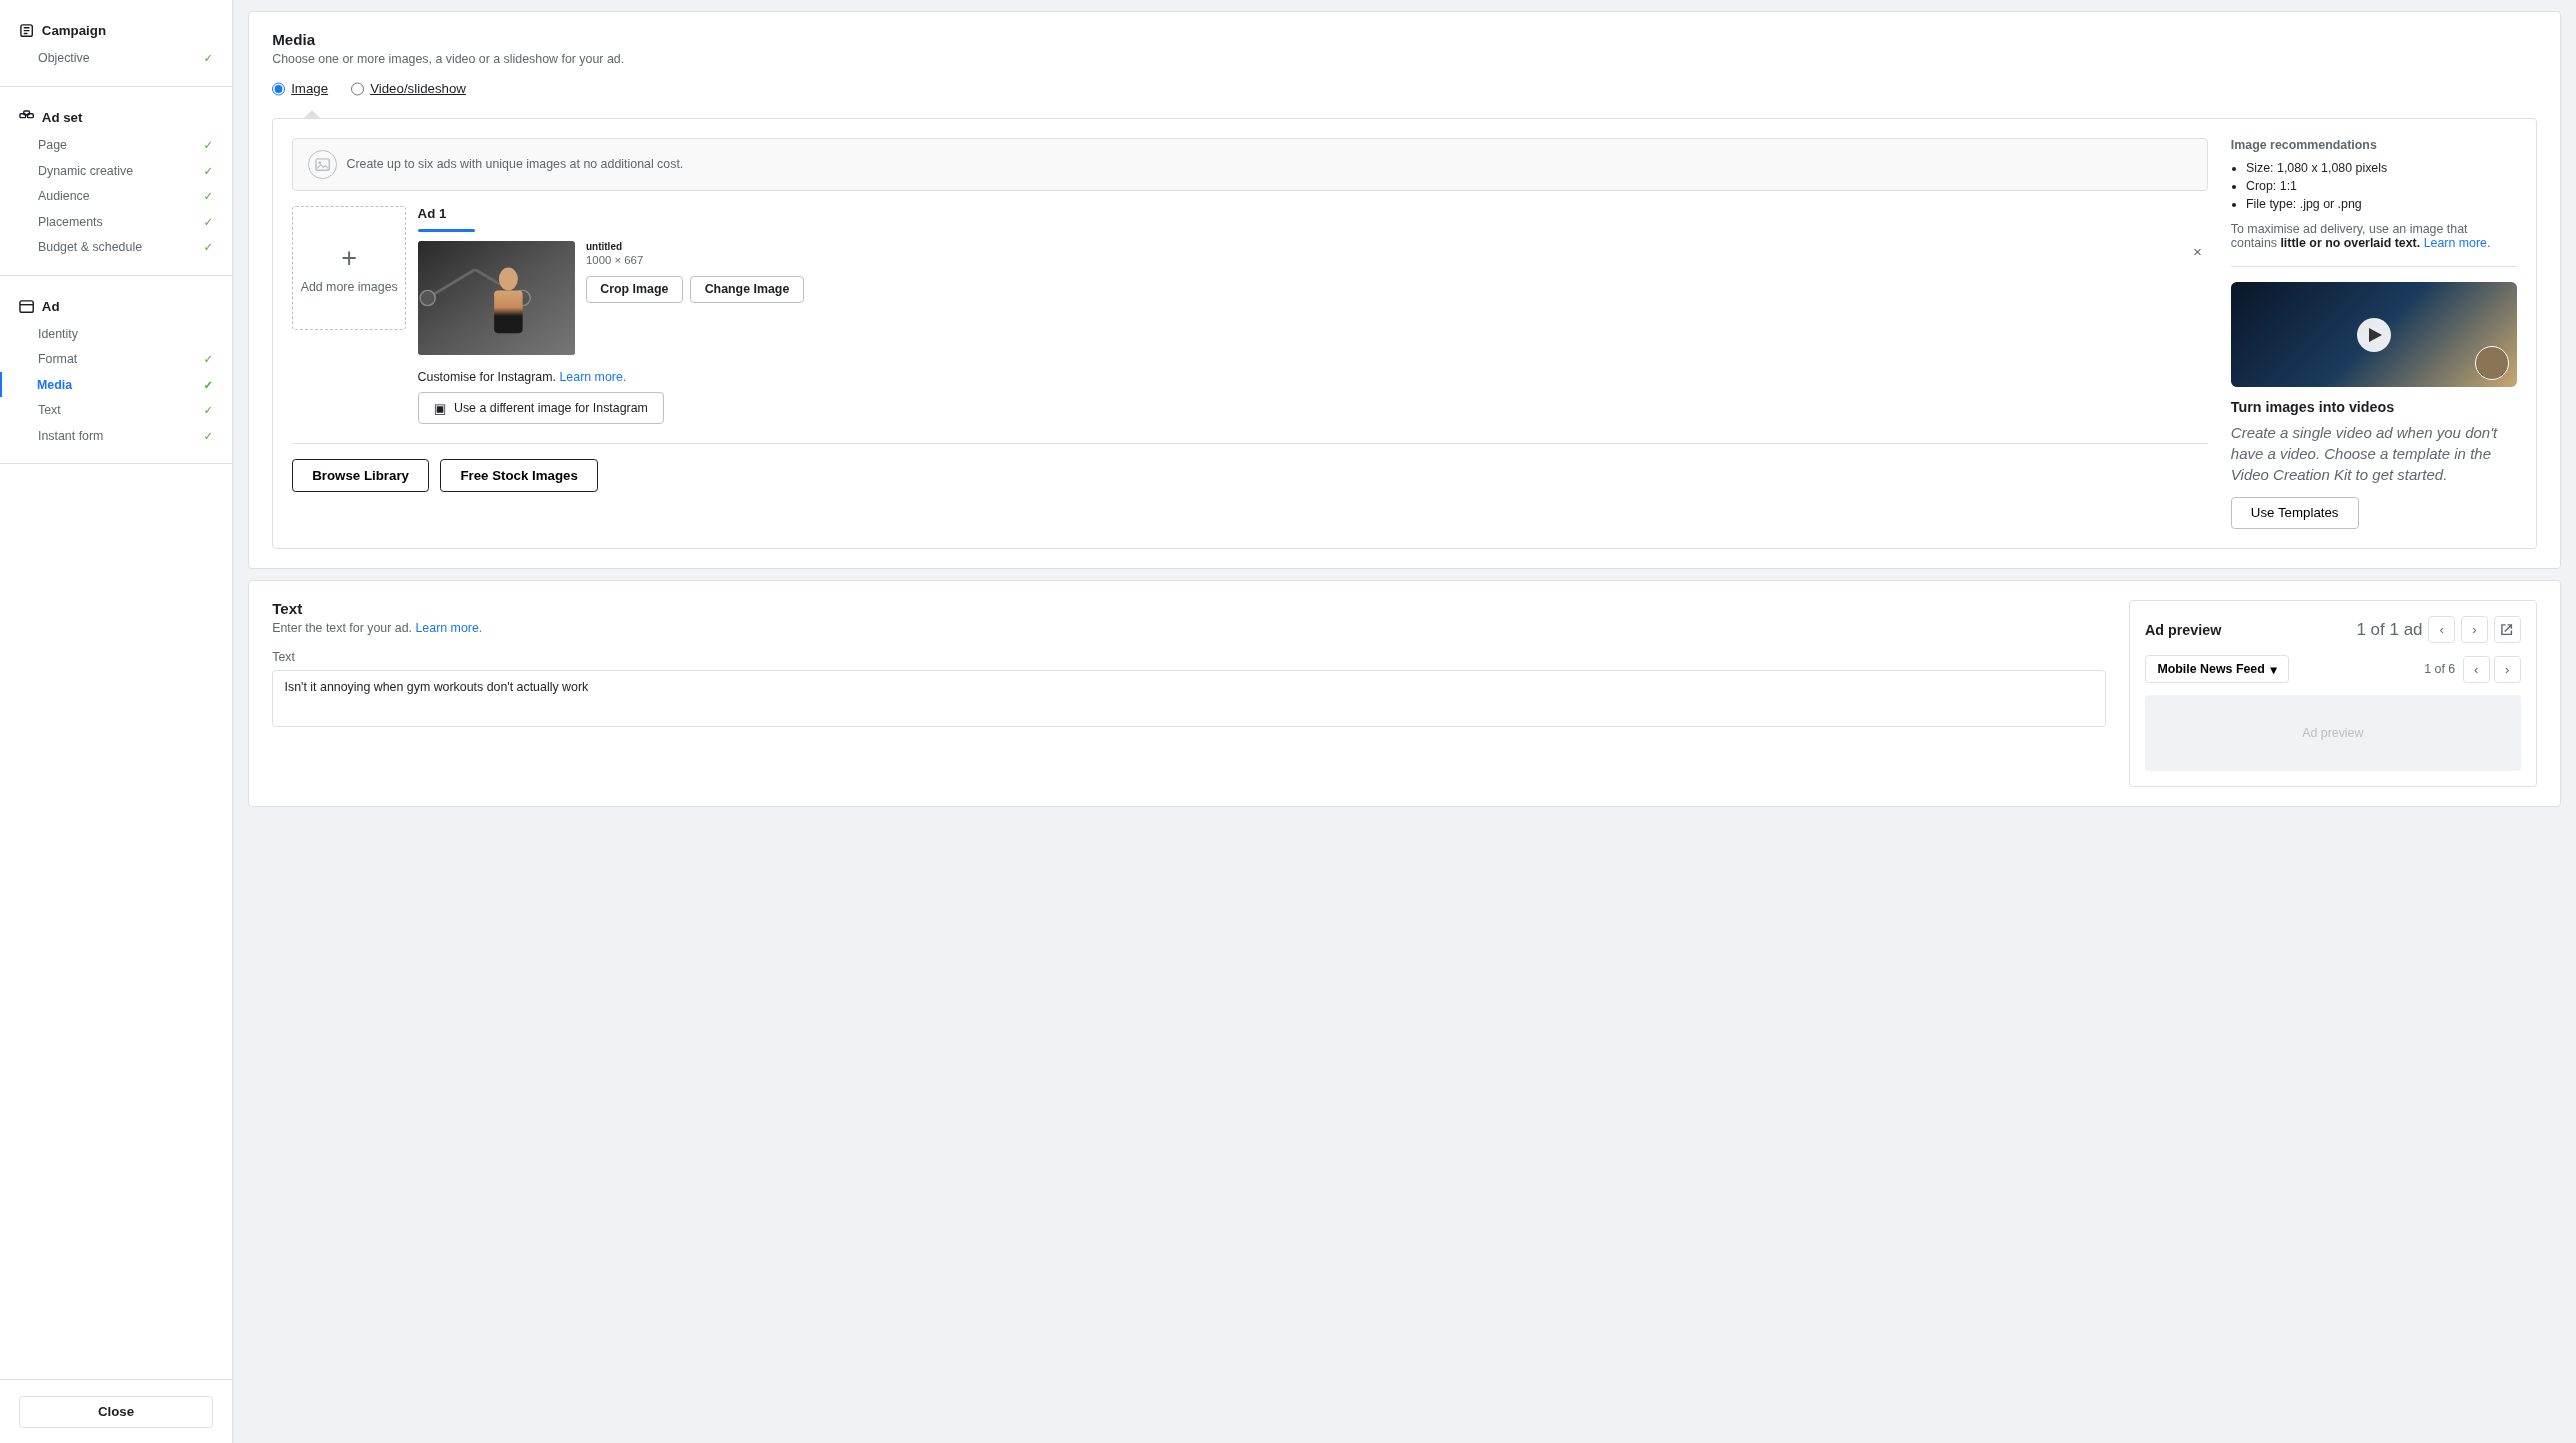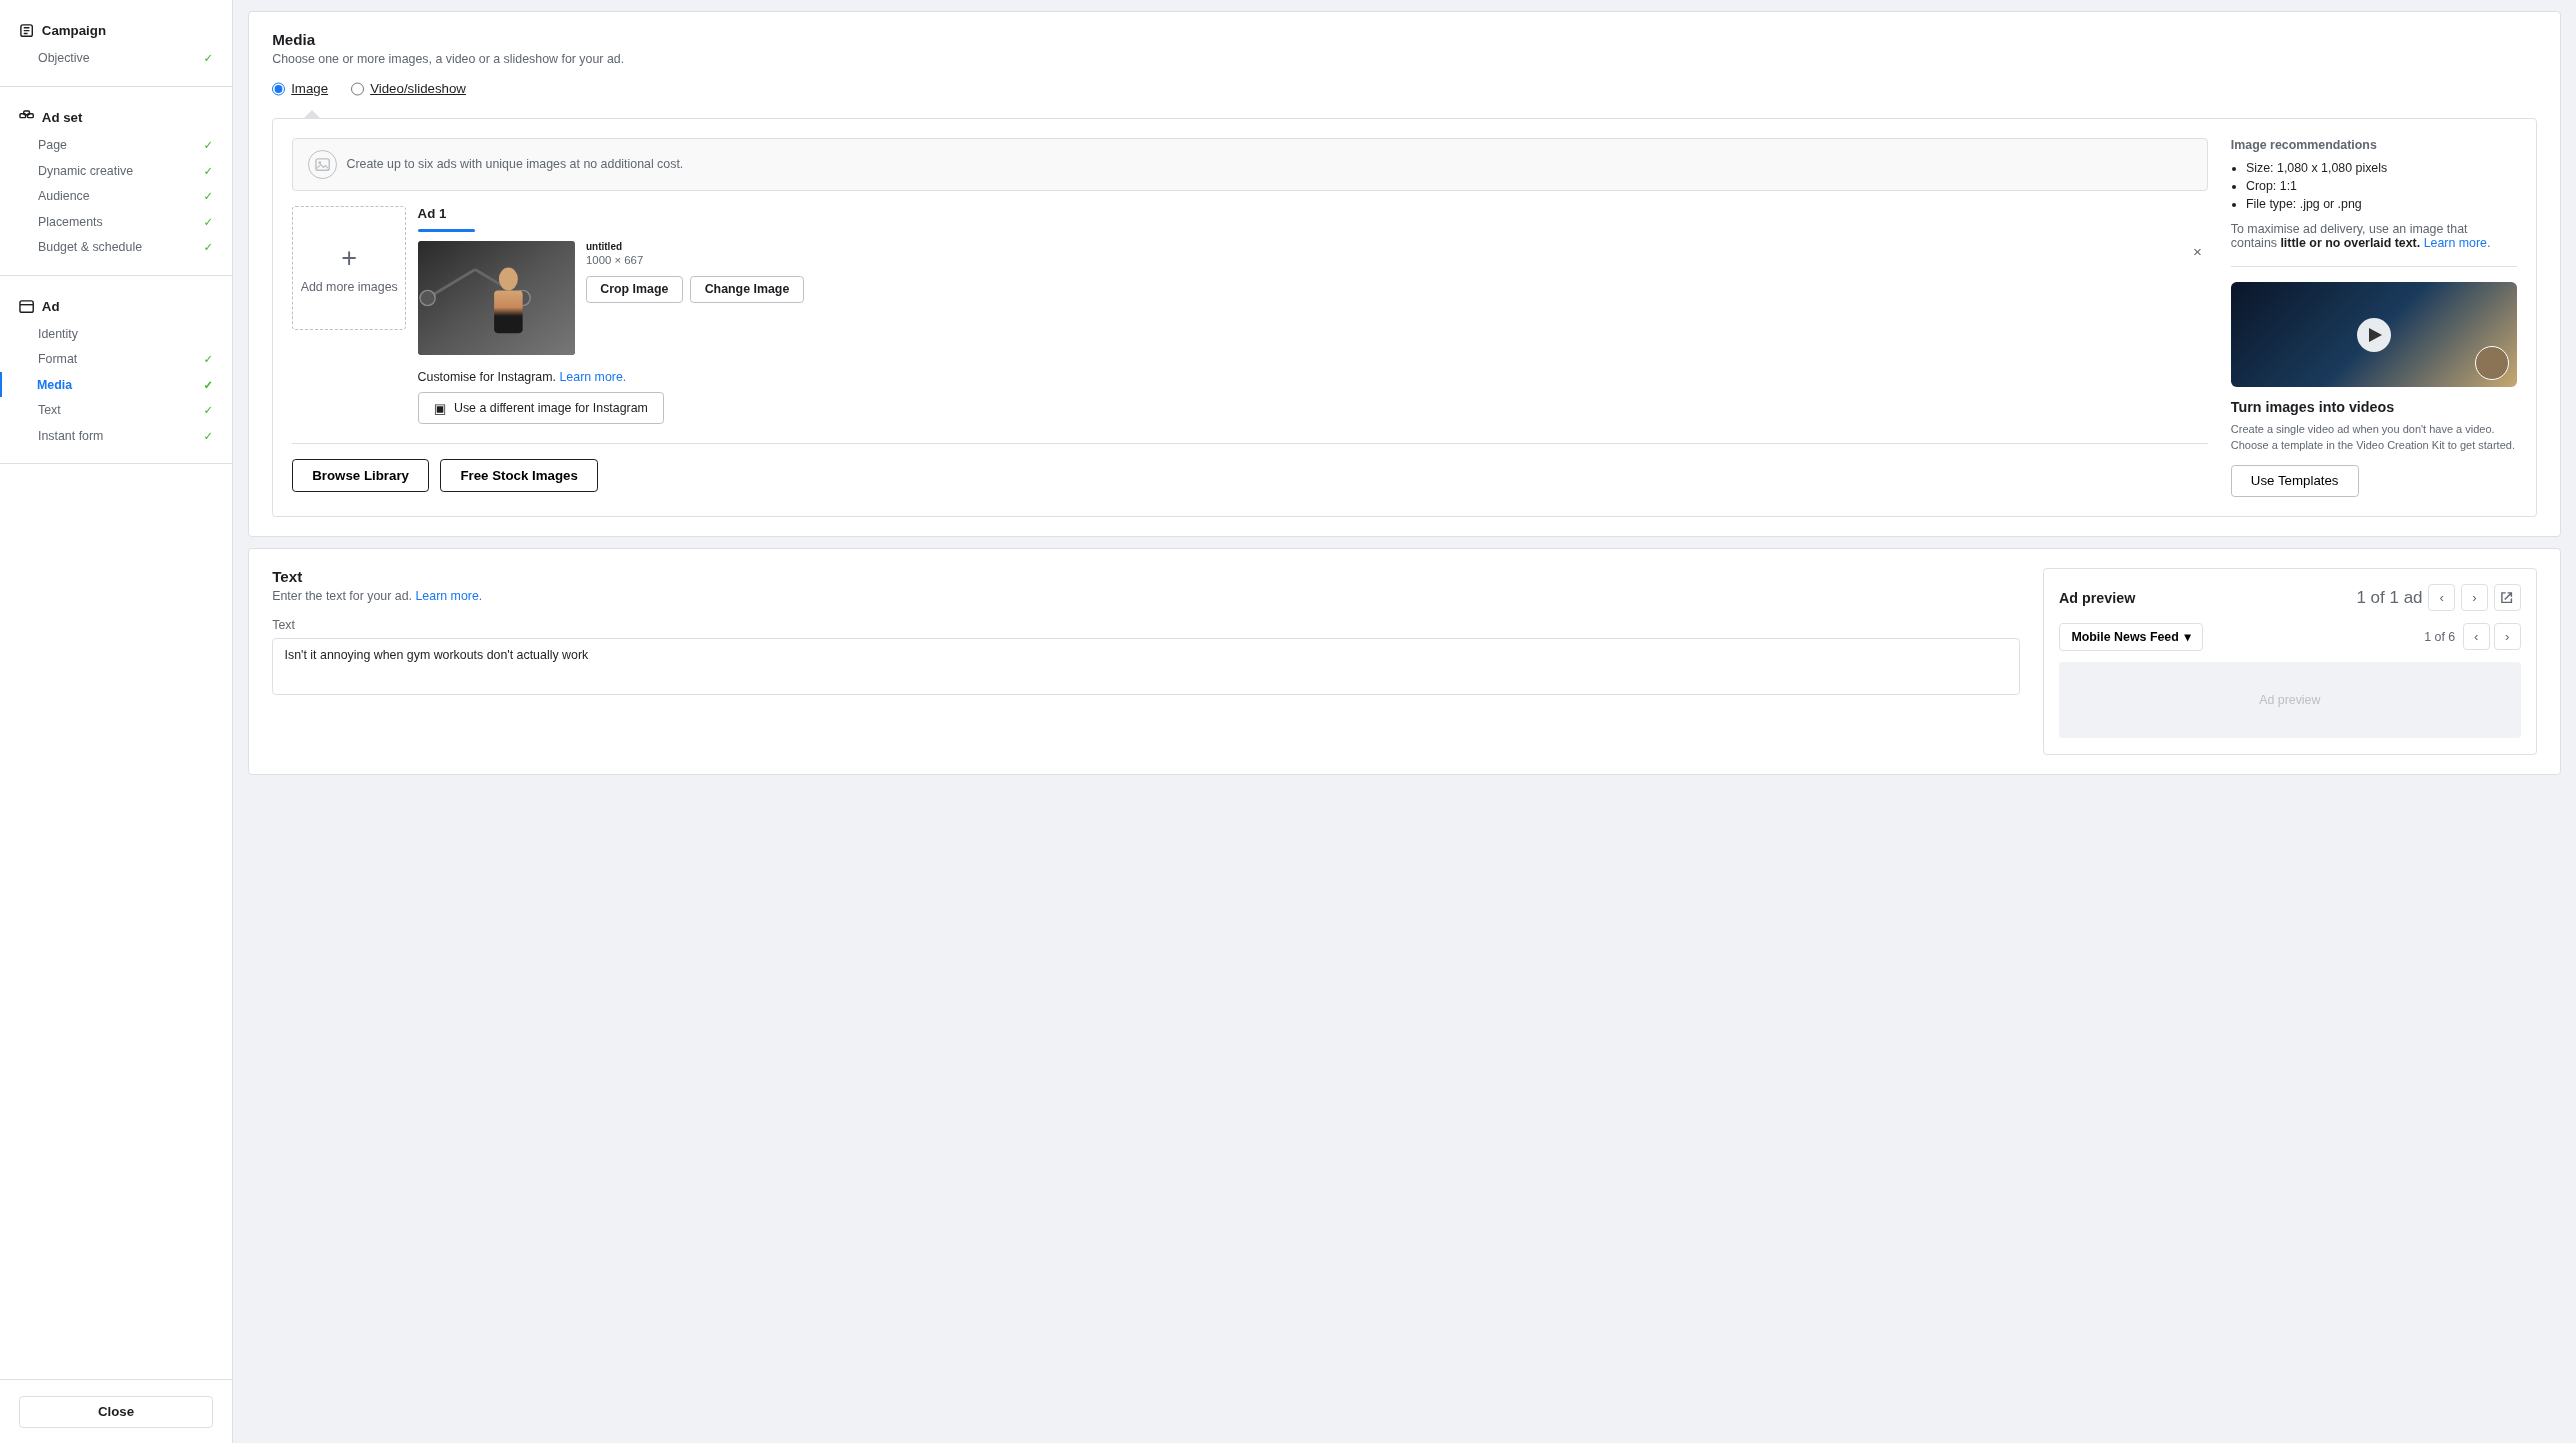--- a/index.html
+++ b/index.html
@@ -76,27 +76,27 @@
     .rec-list li { margin-bottom: 3.8px; }
     .rec-note { font-size: 12.4px; color: #606770; margin-bottom: 16px; }
     .rec-note strong { font-weight: 700; color: #1c1e21; }
     .rec-divider { border: none; border-top: 1px solid #dddfe2; margin: 15.2px 0; }
     .video-promo { }
     .video-thumb { width: 100%; height: 105px; border-radius: 5.7px; background: linear-gradient(135deg, #0a1628 0%, #1a3a5c 50%, #c8a870 100%); margin-bottom: 11.4px; display: flex; align-items: center; justify-content: center; position: relative; overflow: hidden; }
     .play-btn { width: 34px; height: 34px; border-radius: 50%; background: rgba(255,255,255,0.9); display: flex; align-items: center; justify-content: center; }
     .play-triangle { width: 0; height: 0; border-top: 7.6px solid transparent; border-bottom: 7.6px solid transparent; border-left: 13.3px solid #333; margin-left: 2.9px; }
     .video-avatar { position: absolute; right: 7.6px; bottom: 7.6px; width: 34px; height: 34px; border-radius: 50%; background: #8B7355; border: 1.9px solid #fff; }
     .video-title { font-size: 14.3px; font-weight: 700; margin-bottom: 7.6px; }
-    .video-desc { font-size: 11px; color: #606770; margin-bottom: 11.4px; line-height: 1.4; }
+    .video-desc { font-size: 15px; color: #606770; margin-bottom: 11.4px; line-height: 1.4; font-style: italic; }
     .templates-btn { padding: 7.6px 19px; border: 1px solid #bcc0c4; border-radius: 3.8px; background: #fff; font-size: 13.3px; cursor: pointer; }
 
     
     .text-section { background: #fff; border: 1px solid #dddfe2; border-radius: 3.8px; margin: 11.4px 15.2px; padding: 19px 23px; display: flex; gap: 23px; }
     .text-left { flex: 1; }
-    .text-right { width: 494px; flex-shrink: 0; border: 1px solid #dddfe2; border-radius: 3.8px; padding: 15.2px; }
+    .text-right { width: 408px; flex-shrink: 0; border: 1px solid #dddfe2; border-radius: 3.8px; padding: 15.2px; }
 
     .text-field-label { font-size: 12.4px; color: #606770; margin-bottom: 5.7px; }
     .text-textarea { width: 100%; border: 1px solid #dddfe2; border-radius: 3.8px; padding: 9.5px 11.4px; font-size: 12.4px; font-family: inherit; resize: none; min-height: 57px; color: #1c1e21; }
 
     .ad-preview-header { display: flex; align-items: center; justify-content: space-between; margin-bottom: 11.4px; }
     .ad-preview-title { font-size: 14.3px; font-weight: 700; }
     .ad-preview-counter { font-size: 17px; color: #606770; }
     .ad-preview-nav { display: flex; align-items: center; gap: 5.7px; }
     .nav-btn { width: 27px; height: 27px; border: 1px solid #dddfe2; border-radius: 3.8px; background: #fff; display: flex; align-items: center; justify-content: center; cursor: pointer; font-size: 13.3px; color: #606770; }
     .external-btn { width: 27px; height: 27px; border: 1px solid #dddfe2; border-radius: 3.8px; background: #fff; display: flex; align-items: center; justify-content: center; cursor: pointer; }

